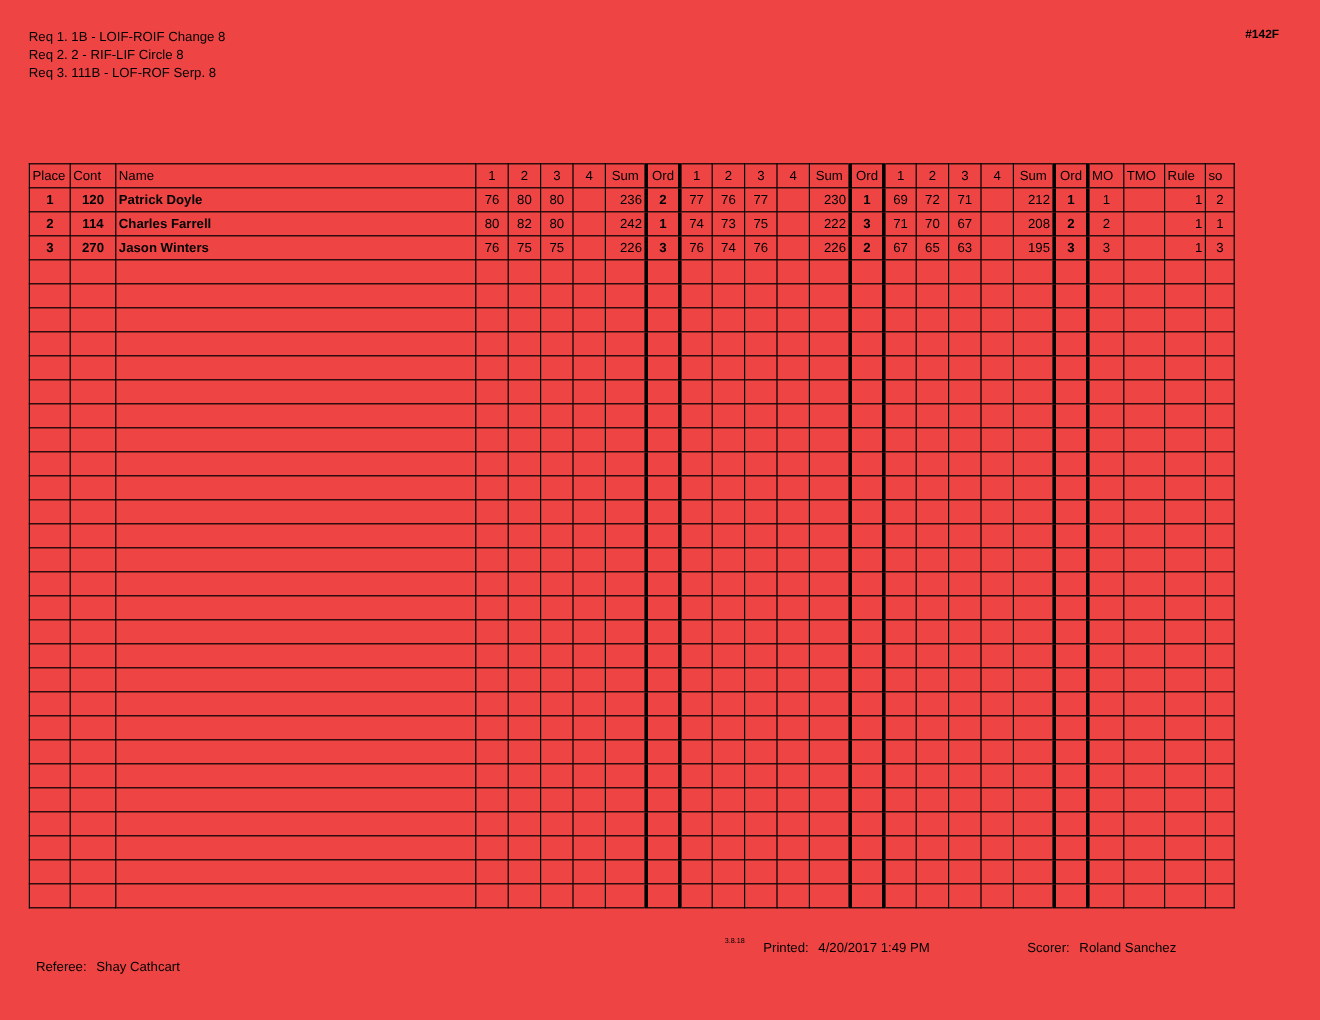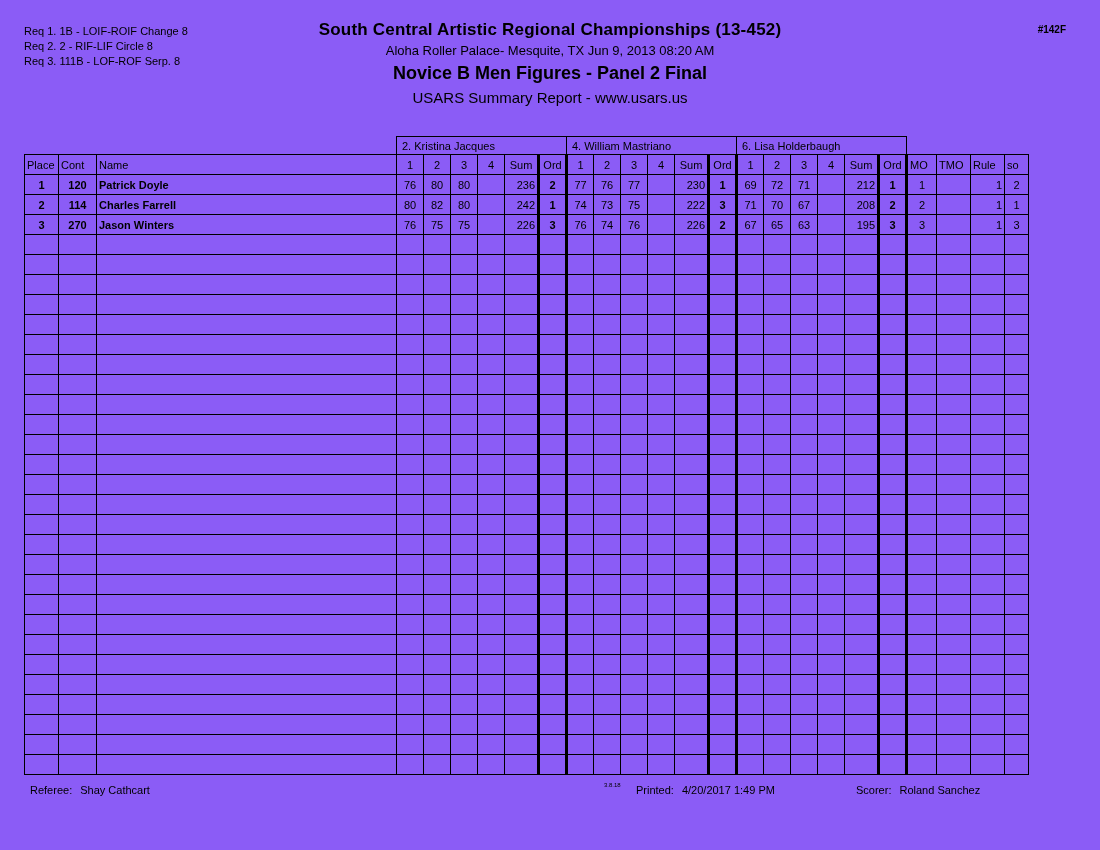--- a/index.html
+++ b/index.html
@@ -1,17 +1,17 @@
 <!DOCTYPE html>
 <html><head>
 <meta charset="utf-8">
 <style>
   html,body{margin:0;padding:0;background:#ffffff;}
   body{font-family:"Liberation Sans", sans-serif;color:#000;}
-  .page{position:relative;width:1100px;height:850px;background:#8b5cf6;overflow:hidden;}
+  .page{position:relative;width:1100px;height:850px;background:#ef4444;overflow:hidden;}
 
   .reqs{position:absolute;left:24px;top:24px;font-size:11px;line-height:15px;white-space:nowrap;}
   .center-head{position:absolute;left:0;right:0;top:20px;text-align:center;}
   .title{font-size:17px;font-weight:bold;letter-spacing:.2px;}
   .venue{font-size:13px;margin-top:3px;}
   .event{font-size:18px;font-weight:bold;margin-top:5px;}
   .report{font-size:15px;margin-top:5px;}
   .evnum{position:absolute;right:34px;top:24px;font-size:10px;font-weight:bold;}
 
   #table-holder{position:absolute;left:24px;top:136px;}
@@ -22,43 +22,37 @@
   .sheet td.nob{border:none;}
   .sheet td.judgebox{border:1px solid #000;text-align:left;padding-left:5px;}
   .hc{text-align:center;}
   .al{text-align:left;}
   .ctr{text-align:center;}
   .ar{text-align:right;padding-right:3px;}
   .b{font-weight:bold;}
   .sheet td.ord{border-left:3px solid #000;border-right:3px solid #000;}
 
   .footer{position:absolute;left:24px;top:784px;width:1010px;height:16px;font-size:11px;}
-  .footer .f-ref{position:absolute;left:6px;top:0;}
+  .footer .f-ref{position:absolute;left:6px;top:16px;}
   .footer .f-ver{position:absolute;left:580px;top:-2px;font-size:6px;}
   .footer .f-prt{position:absolute;left:612px;top:0;}
   .footer .f-sco{position:absolute;left:832px;top:0;text-align:center;}
   .footer .lbl{margin-right:8px;}
 </style>
 </head>
 <body>
 
 <div class="page">
 
   <div class="reqs">
     <div>Req 1.  1B - LOIF-ROIF Change 8</div>
     <div>Req 2.  2 - RIF-LIF Circle 8</div>
     <div>Req 3.  111B - LOF-ROF Serp. 8</div>
   </div>
 
-  <div class="center-head">
-    <div class="title">South Central Artistic Regional Championships (13-452)</div>
-    <div class="venue">Aloha Roller Palace-  Mesquite, TX  Jun 9, 2013   08:20 AM</div>
-    <div class="event">Novice B Men Figures  - Panel 2 Final</div>
-    <div class="report">USARS Summary Report - www.usars.us</div>
-  </div>
 
   <div class="evnum">#142F</div>
 
   <div id="table-holder">
       <table class="sheet">
         <colgroup>
           <col style="width:34px">
           <col style="width:38px">
           <col style="width:300px">
           <col style="width:27px">
@@ -78,27 +72,20 @@
           <col style="width:27px">
           <col style="width:27px">
           <col style="width:34px">
           <col style="width:28px">
           <col style="width:30px">
           <col style="width:34px">
           <col style="width:34px">
           <col style="width:24px">
         </colgroup>
         <tbody>
-          <tr class="judge-row">
-            <td class="nob" colspan="3"></td>
-            <td class="judgebox" colspan="6">2.  Kristina Jacques</td>
-            <td class="judgebox" colspan="6">4.  William  Mastriano</td>
-            <td class="judgebox" colspan="6">6.  Lisa Holderbaugh</td>
-            <td class="nob" colspan="4"></td>
-          </tr>
           <tr class="head-row">
             <td class="hc al">Place</td>
             <td class="hc al">Cont</td>
             <td class="hc al">Name</td>
             <td class="hc">1</td>
             <td class="hc">2</td>
             <td class="hc">3</td>
             <td class="hc">4</td>
             <td class="hc">Sum</td>
             <td class="hc ord">Ord</td>

